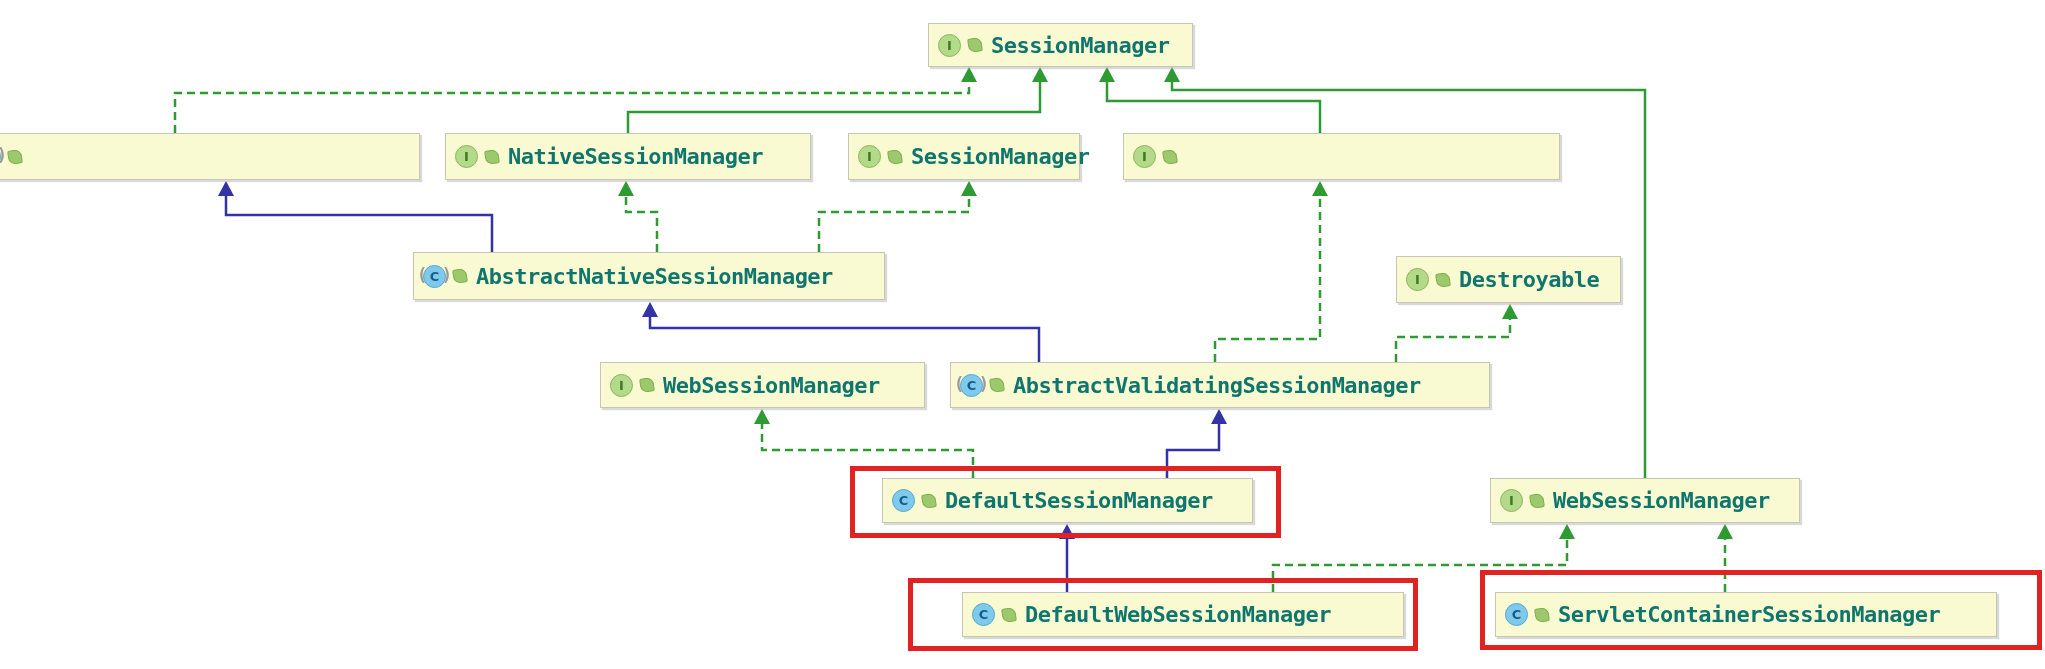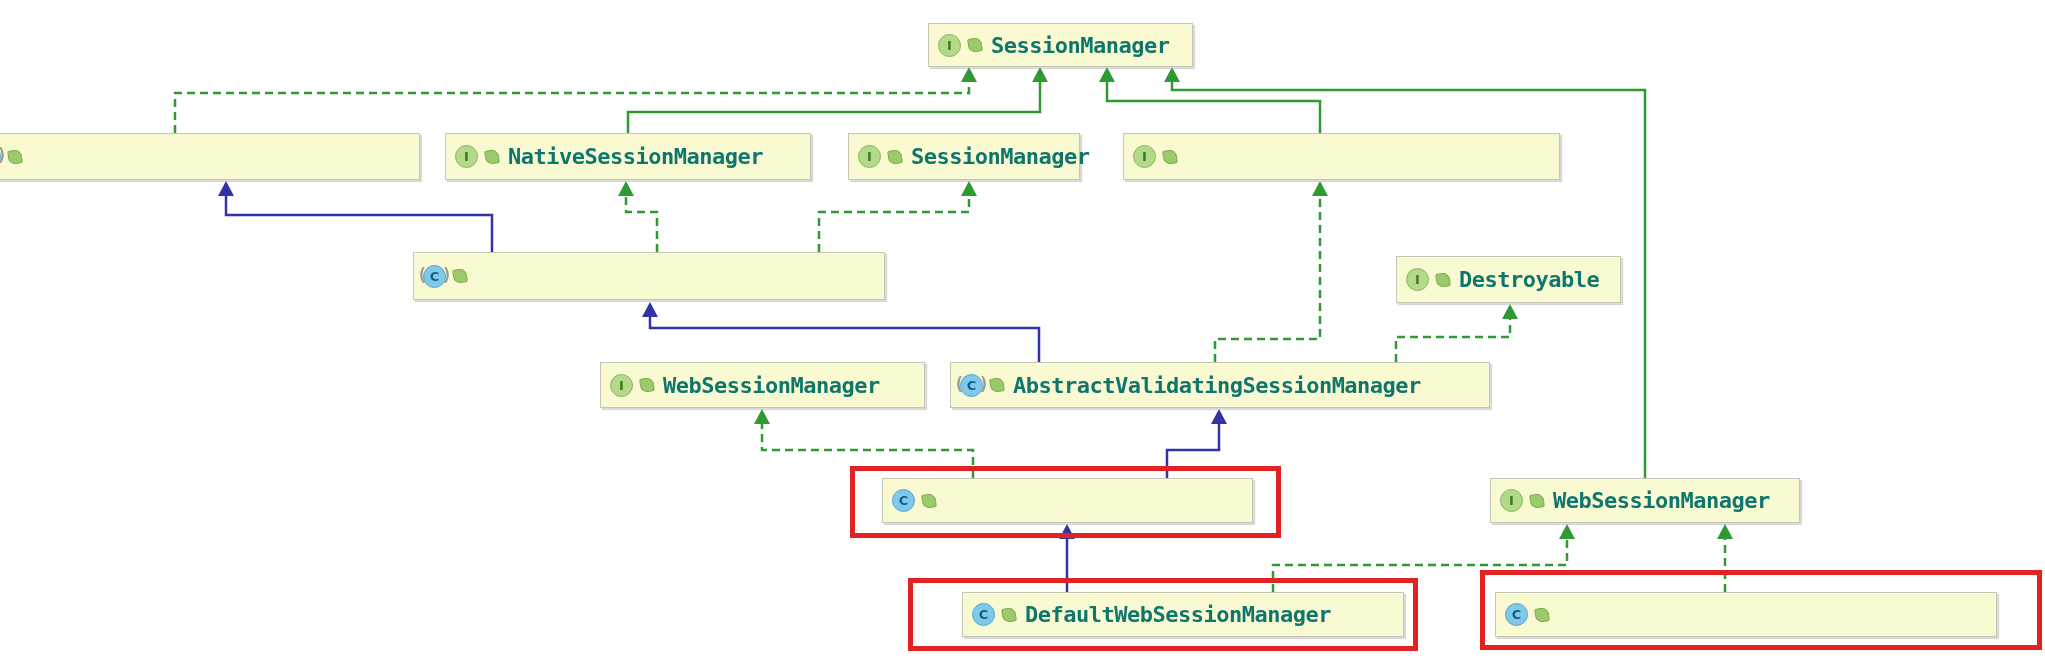--- a/index.html
+++ b/index.html
@@ -160,20 +160,21 @@
   </div>
 
   <div class="node" style="left:1123px;top:133px;width:437px;height:47px;">
     <span class="badge iface">I</span>
     <span class="vis"></span>
   </div>
 
   <div class="node" style="left:413px;top:252px;width:472px;height:48px;">
     <span class="badge cls abstract">C</span>
     <span class="vis"></span>
+    <span class="label">AbstractNativeSessionManager</span>
   </div>
 
   <div class="node" style="left:1396px;top:256px;width:225px;height:47px;">
     <span class="badge iface">I</span>
     <span class="vis"></span>
     <span class="label">Destroyable</span>
   </div>
 
   <div class="node" style="left:600px;top:362px;width:325px;height:46px;">
     <span class="badge iface">I</span>
@@ -183,36 +184,38 @@
 
   <div class="node" style="left:950px;top:362px;width:540px;height:46px;">
     <span class="badge cls abstract">C</span>
     <span class="vis"></span>
     <span class="label">AbstractValidatingSessionManager</span>
   </div>
 
   <div class="node" style="left:882px;top:478px;width:371px;height:45px;">
     <span class="badge cls">C</span>
     <span class="vis"></span>
+    <span class="label">DefaultSessionManager</span>
   </div>
 
   <div class="node" style="left:1490px;top:478px;width:310px;height:45px;">
     <span class="badge iface">I</span>
     <span class="vis"></span>
     <span class="label">WebSessionManager</span>
   </div>
 
   <div class="node" style="left:962px;top:592px;width:442px;height:45px;">
     <span class="badge cls">C</span>
     <span class="vis"></span>
     <span class="label">DefaultWebSessionManager</span>
   </div>
 
   <div class="node" style="left:1495px;top:592px;width:502px;height:45px;">
     <span class="badge cls">C</span>
     <span class="vis"></span>
+    <span class="label">ServletContainerSessionManager</span>
   </div>
 
   <div class="highlight" style="left:850px;top:466px;width:431px;height:72px;"></div>
   <div class="highlight" style="left:908px;top:578px;width:510px;height:73px;"></div>
   <div class="highlight" style="left:1480px;top:570px;width:562px;height:80px;"></div>
 
 </div>
 
 </body></html>

